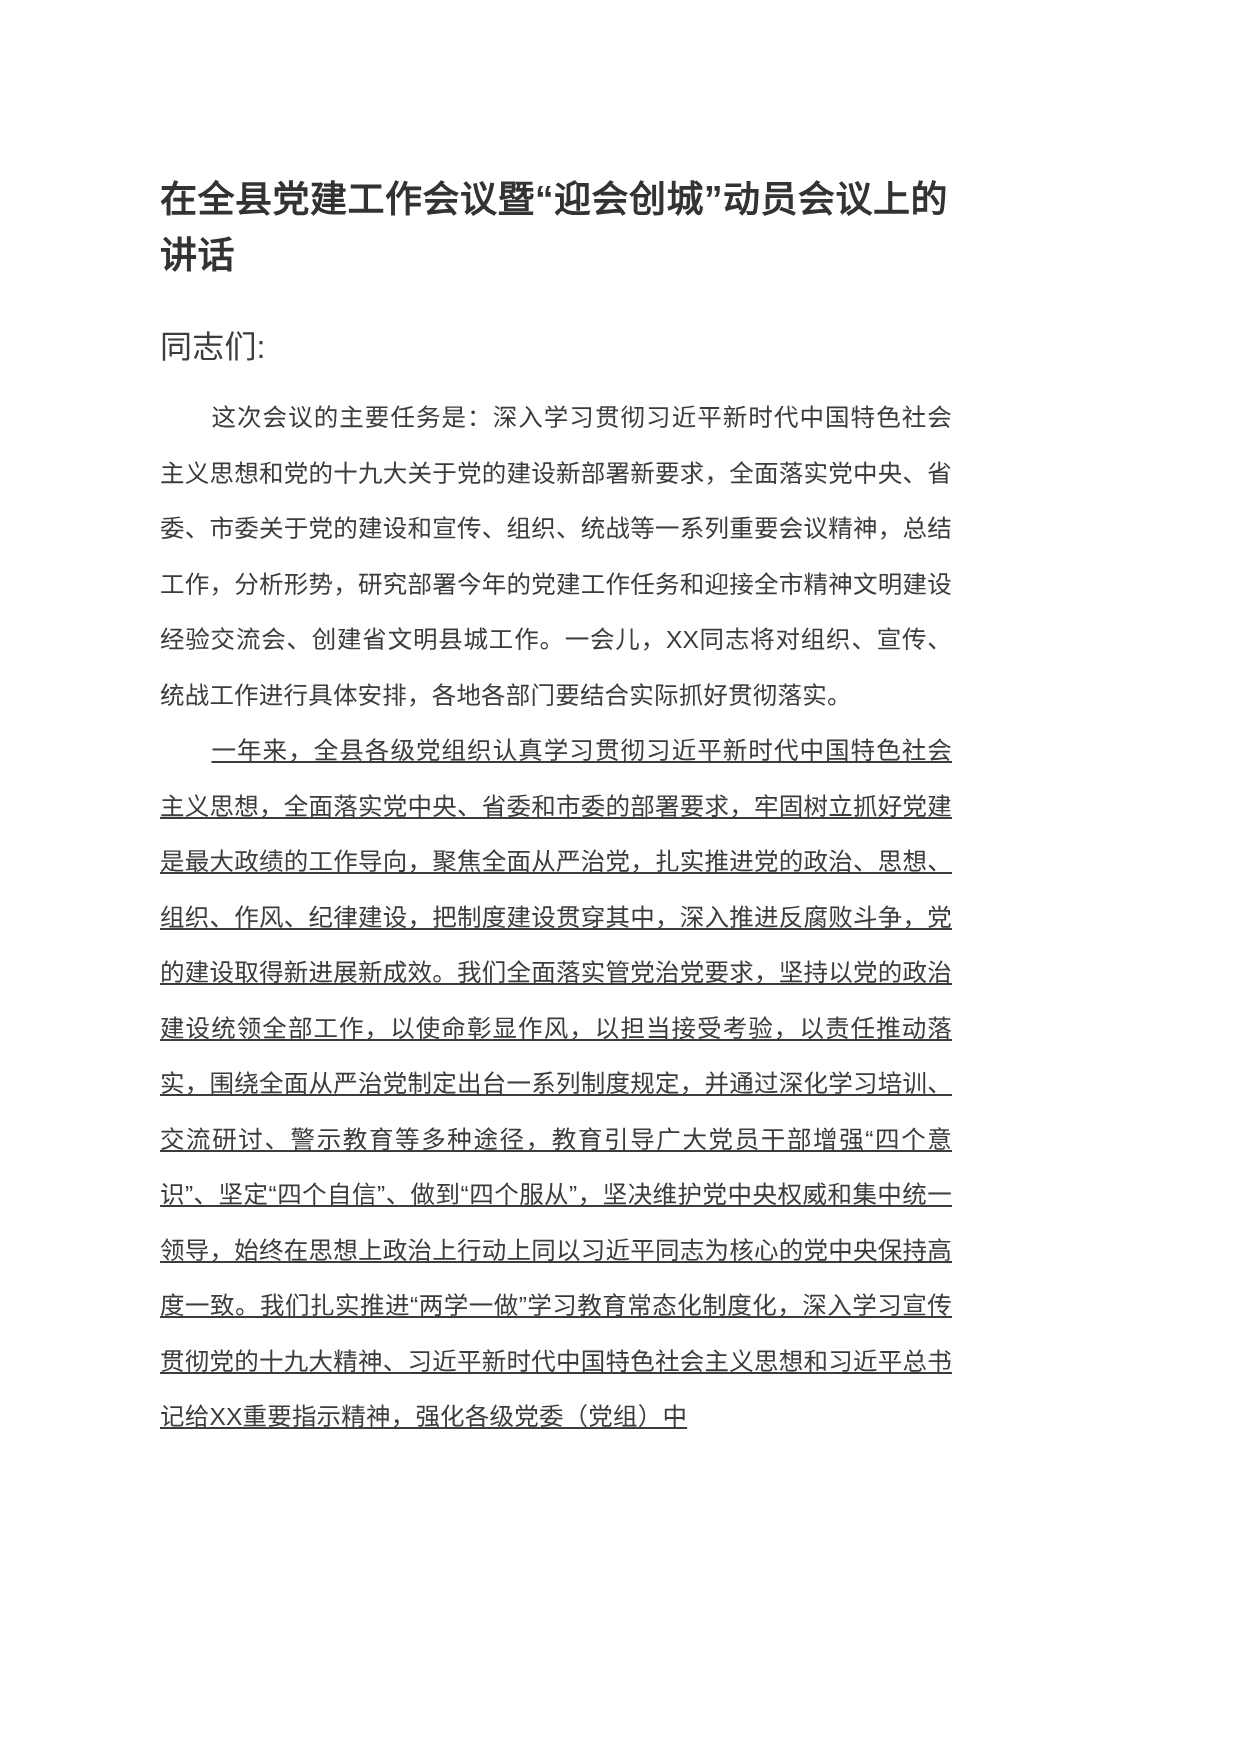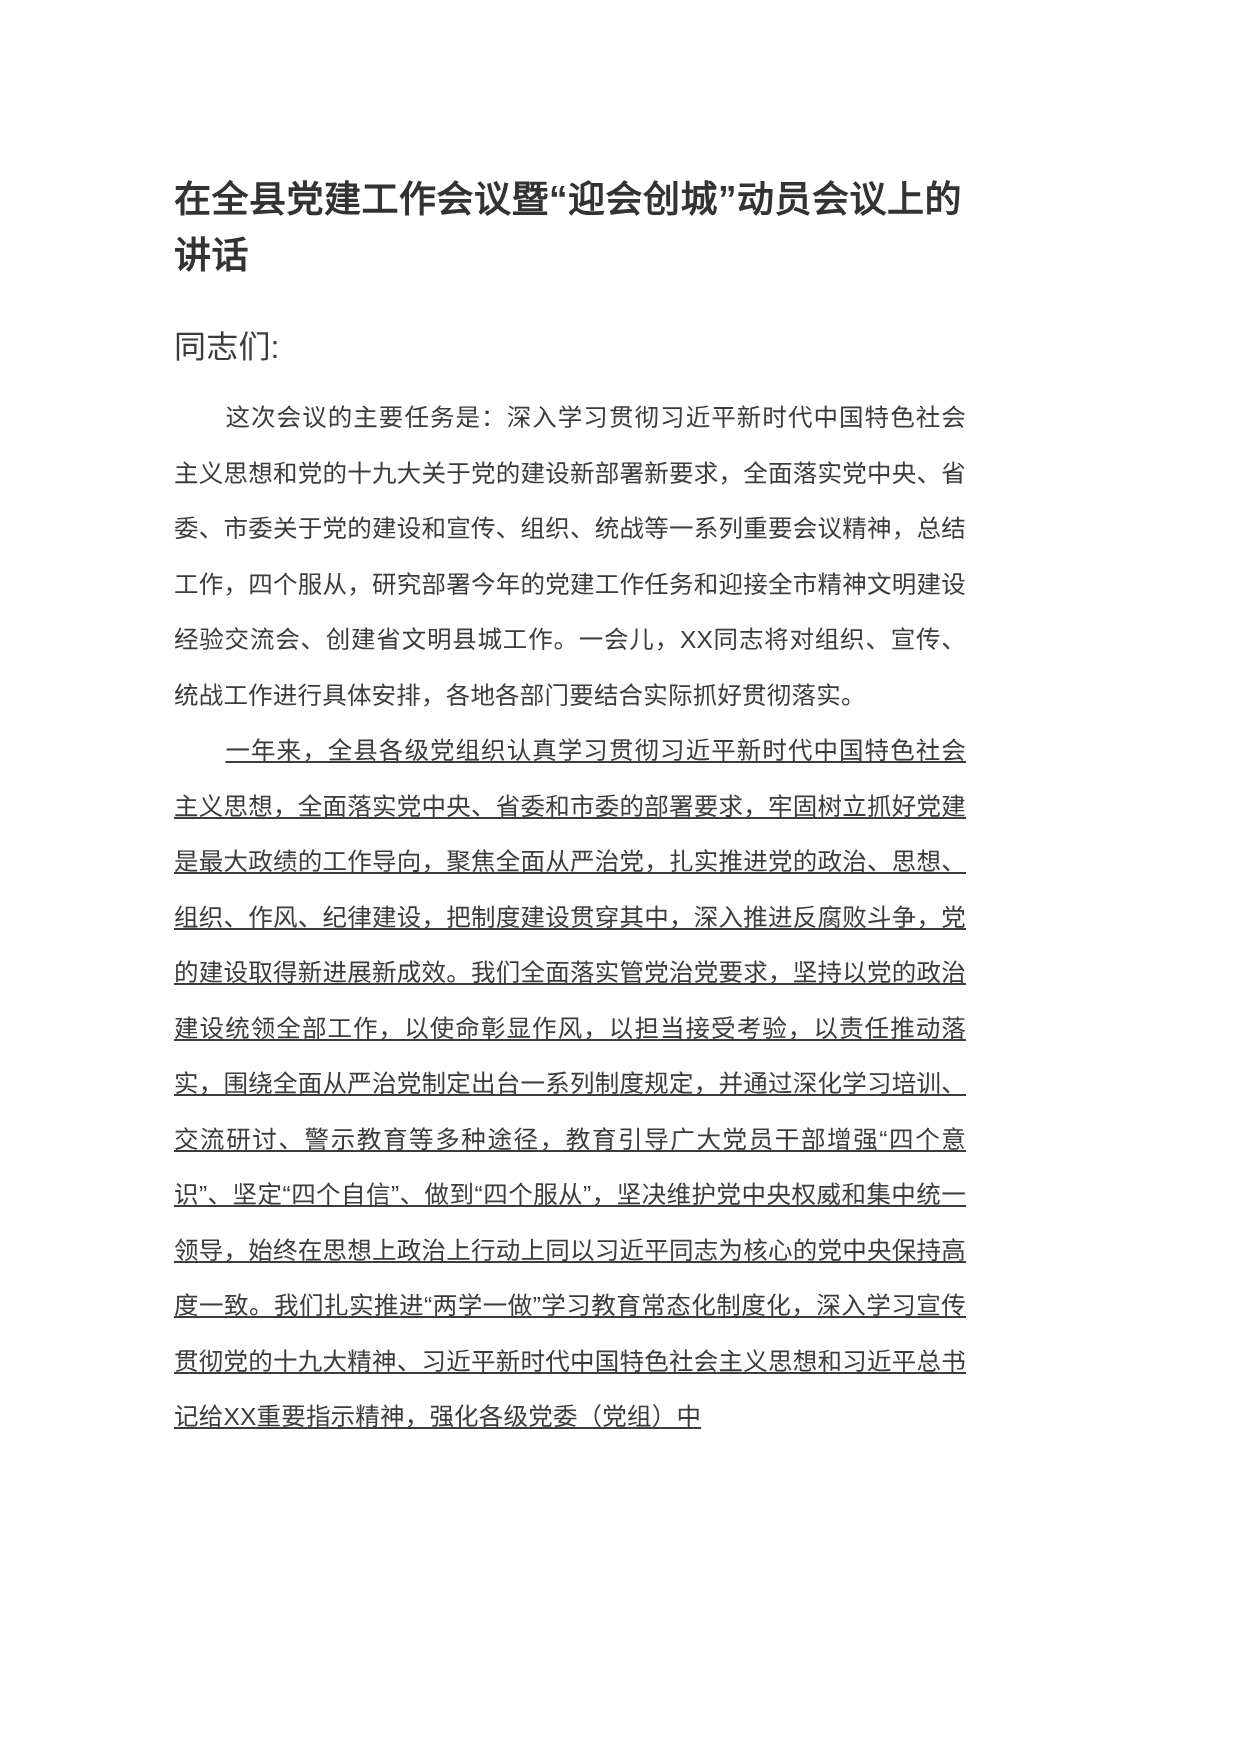--- a/index.html
+++ b/index.html
@@ -18,21 +18,21 @@
   .page {
     position: relative;
     width: 1240px;
     height: 1754px;
     background: #ffffff;
     box-sizing: border-box;
     padding: 0;
   }
   .content {
     position: absolute;
-    left: 174px;
+    left: 160px;
     top: 0;
     width: 792px;
   }
   .doc-title {
     font-size: 37px;
     font-weight: bold;
     color: #333333;
     line-height: 56px;
     letter-spacing: 0.5px;
     margin: 0;
@@ -70,18 +70,18 @@
 </head>
 <body>
 
 <div class="page">
   <div class="content">
 
     <h1 class="doc-title">在全县党建工作会议暨“迎会创城”动员会议上的讲话</h1>
 
     <p class="salutation">同志们:</p>
 
-    <p class="body-para first">这次会议的主要任务是：深入学习贯彻习近平新时代中国特色社会主义思想和党的十九大关于党的建设新部署新要求，全面落实党中央、省委、市委关于党的建设和宣传、组织、统战等一系列重要会议精神，总结工作，四个服从，研究部署今年的党建工作任务和迎接全市精神文明建设经验交流会、创建省文明县城工作。一会儿，XX同志将对组织、宣传、统战工作进行具体安排，各地各部门要结合实际抓好贯彻落实。</p>
+    <p class="body-para first">这次会议的主要任务是：深入学习贯彻习近平新时代中国特色社会主义思想和党的十九大关于党的建设新部署新要求，全面落实党中央、省委、市委关于党的建设和宣传、组织、统战等一系列重要会议精神，总结工作，分析形势，研究部署今年的党建工作任务和迎接全市精神文明建设经验交流会、创建省文明县城工作。一会儿，XX同志将对组织、宣传、统战工作进行具体安排，各地各部门要结合实际抓好贯彻落实。</p>
 
     <p class="body-para second">一年来，全县各级党组织认真学习贯彻习近平新时代中国特色社会主义思想，全面落实党中央、省委和市委的部署要求，牢固树立抓好党建是最大政绩的工作导向，聚焦全面从严治党，扎实推进党的政治、思想、组织、作风、纪律建设，把制度建设贯穿其中，深入推进反腐败斗争，党的建设取得新进展新成效。我们全面落实管党治党要求，坚持以党的政治建设统领全部工作，以使命彰显作风，以担当接受考验，以责任推动落实，围绕全面从严治党制定出台一系列制度规定，并通过深化学习培训、交流研讨、警示教育等多种途径，教育引导广大党员干部增强“四个意识”、坚定“四个自信”、做到“四个服从”，坚决维护党中央权威和集中统一领导，始终在思想上政治上行动上同以习近平同志为核心的党中央保持高度一致。我们扎实推进“两学一做”学习教育常态化制度化，深入学习宣传贯彻党的十九大精神、习近平新时代中国特色社会主义思想和习近平总书记给XX重要指示精神，强化各级党委（党组）中</p>
 
   </div>
 </div>
 
 </body></html>

